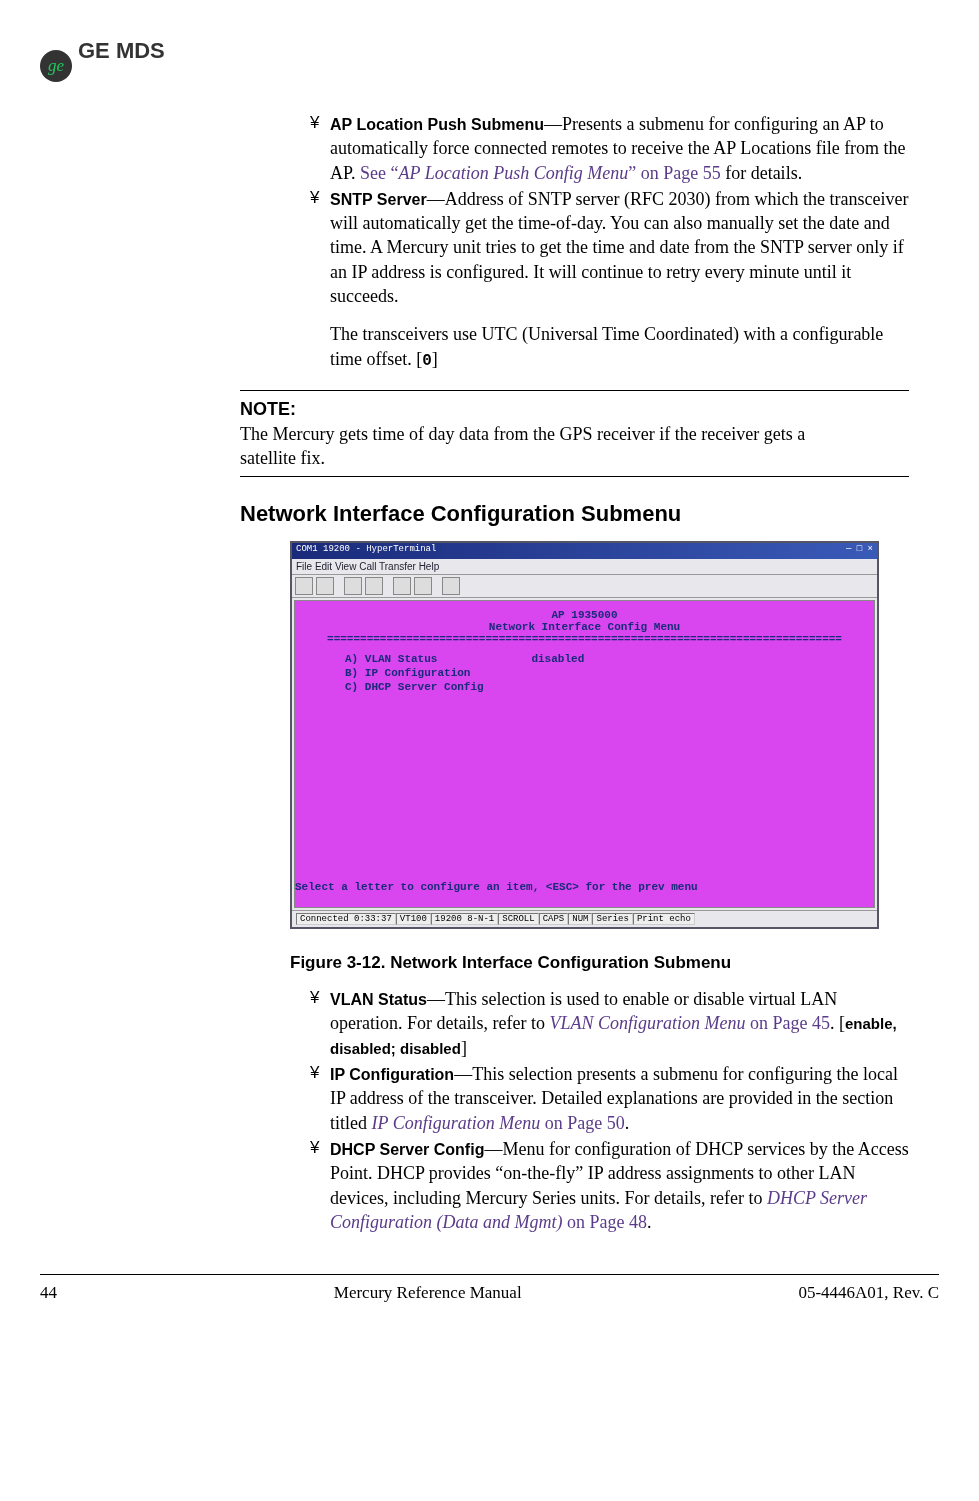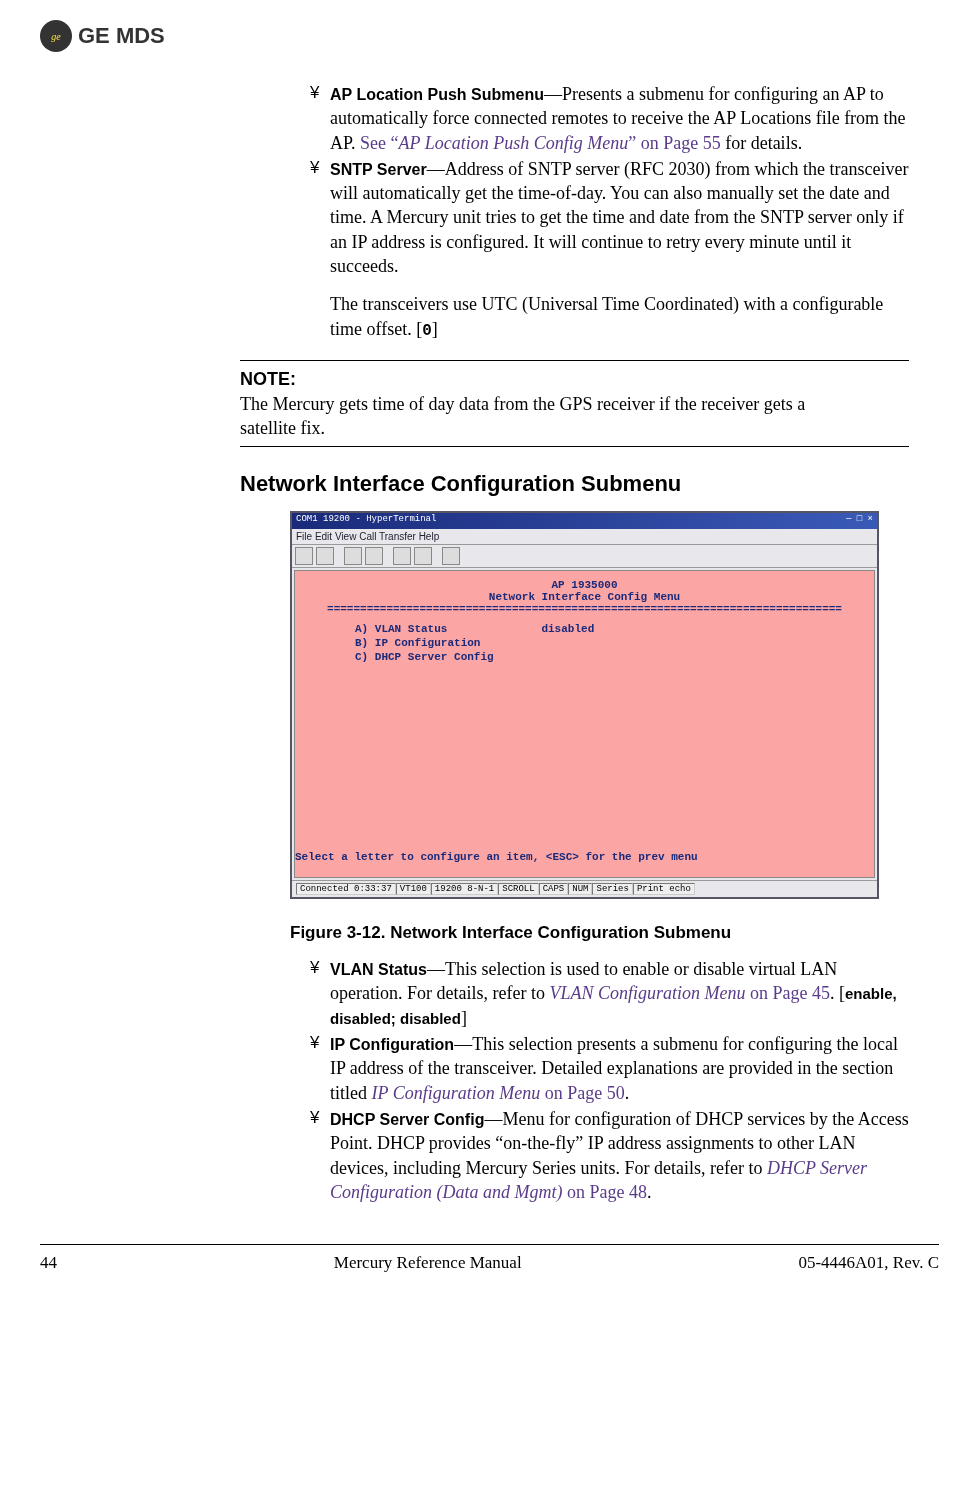--- a/index.html
+++ b/index.html
@@ -23,24 +23,25 @@
     margin-bottom: 30px;
   }
   .ge-logo {
     width: 32px;
     height: 32px;
     border-radius: 50%;
     background: #333;
     display: flex;
     align-items: center;
     justify-content: center;
-    color: #fde047;
+    color: #22c55e;
     font-family: Georgia, serif;
     font-style: italic;
-    font-size: 10px;
+    font-size: 17px;
+    margin-top: 30px;
   }
   .ge-brand {
     font-family: Arial, Helvetica, sans-serif;
     font-weight: bold;
     font-size: 22px;
     color: #333;
   }
   .content {
     margin-left: 270px;
     margin-right: 30px;
@@ -137,23 +138,23 @@
   .terminal-toolbar {
     background: #e8e8ec;
     padding: 2px 3px;
     border-bottom: 1px solid #999;
     display: flex;
     gap: 3px;
   }
   .tb-btn { width:16px; height:16px; border:1px solid #888; background:#ddd; display:inline-block;}
   .tb-sep { width:4px; }
   .terminal-body {
-    background: #fca5a5;
+    background: #d946ef;
     height: 290px;
-    padding: 8px 20px;
+    padding: 8px 10px;
     position: relative;
     color: #1a2a7a;
     font-weight: bold;
     border: 1px solid #888;
     margin: 2px;
   }
   .terminal-body .center { text-align: center; }
   .terminal-body .row { margin: 2px 0 2px 40px; }
   .terminal-body .dashes { letter-spacing: 0px; overflow:hidden; white-space:nowrap;}
   .terminal-body .footer-line { position:absolute; bottom:14px; left:0; right:0; text-align:left;}

